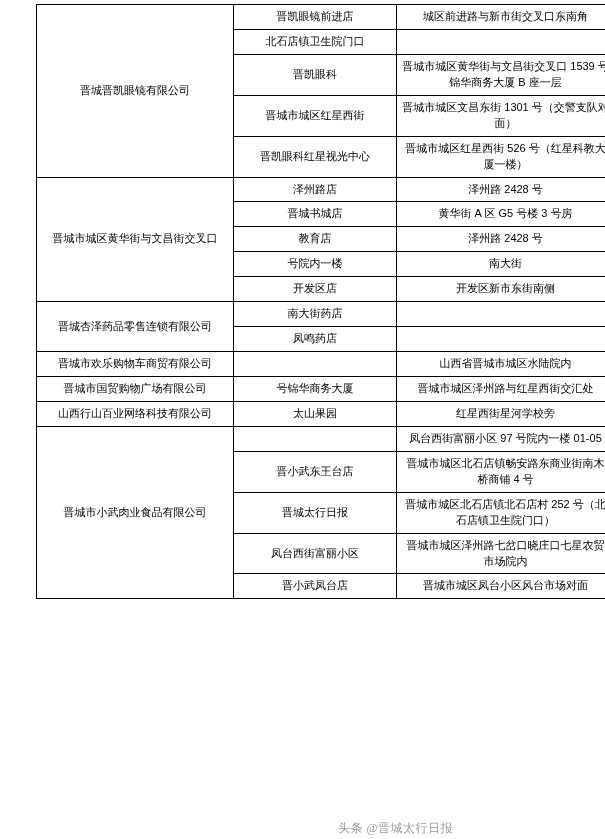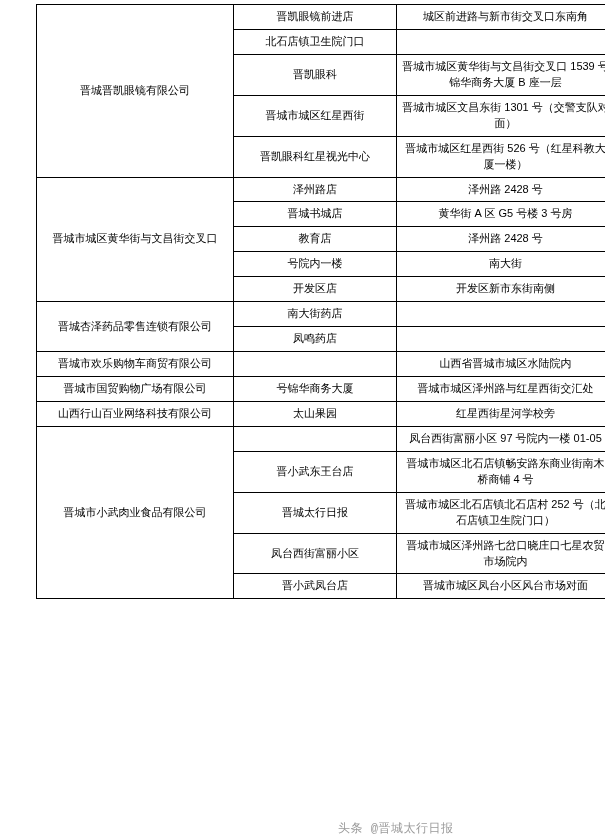--- a/index.html
+++ b/index.html
@@ -37,21 +37,21 @@
   td.c1 { width: 186px; }
   td.c2 { width: 152px; }
   td.c3 { width: 207px; }
   .watermark {
     position: absolute;
     left: 338px;
     top: 820px;
     font-size: 12px;
     color: #9a9a9a;
     letter-spacing: 0.5px;
-    font-family: Liberation Mono, monospace;
+    font-family: Liberation Serif, serif;
     white-space: nowrap;
   }
 </style>
 </head>
 <body>
 
 <div class="sheet">
   <table class="grid">
     <tbody>
 

